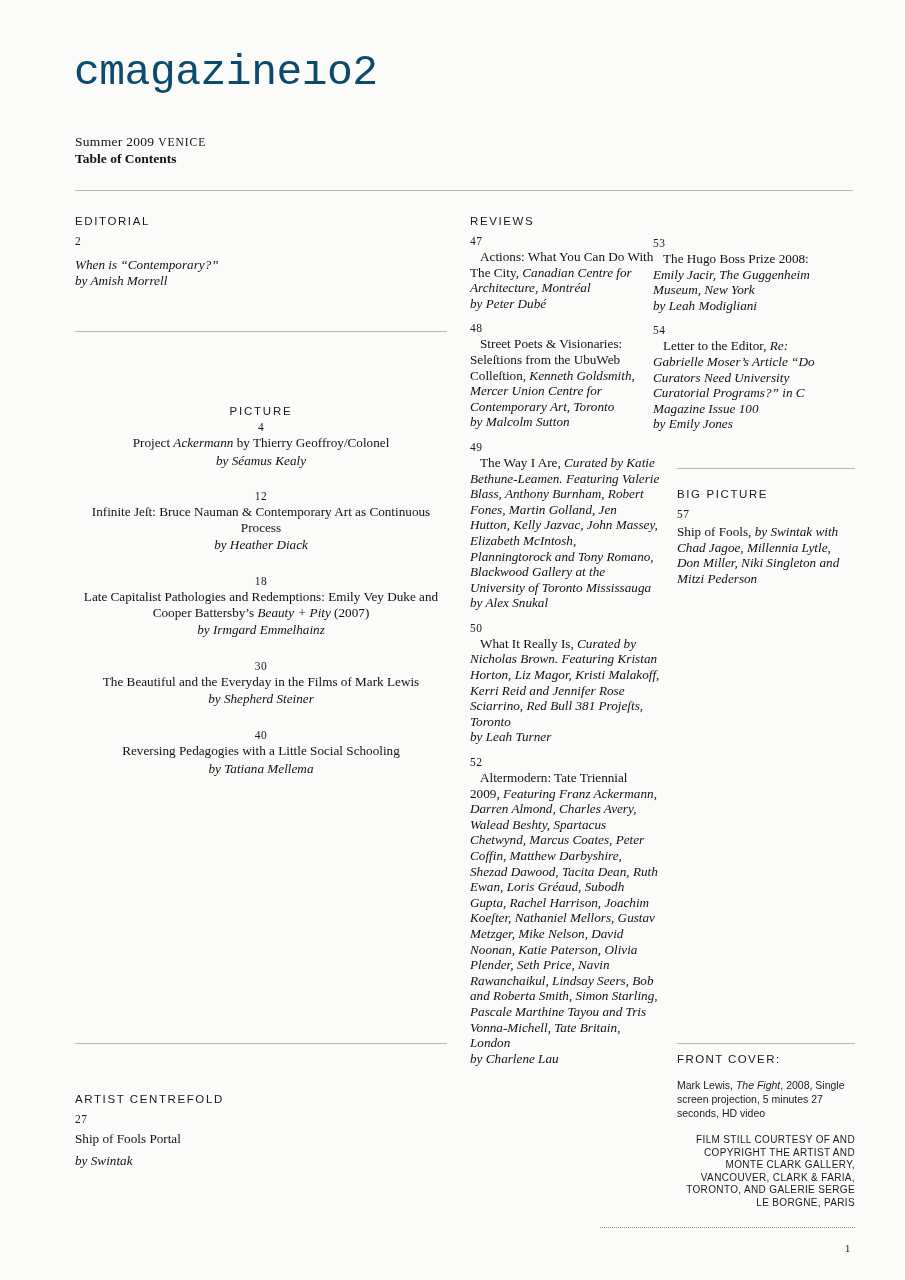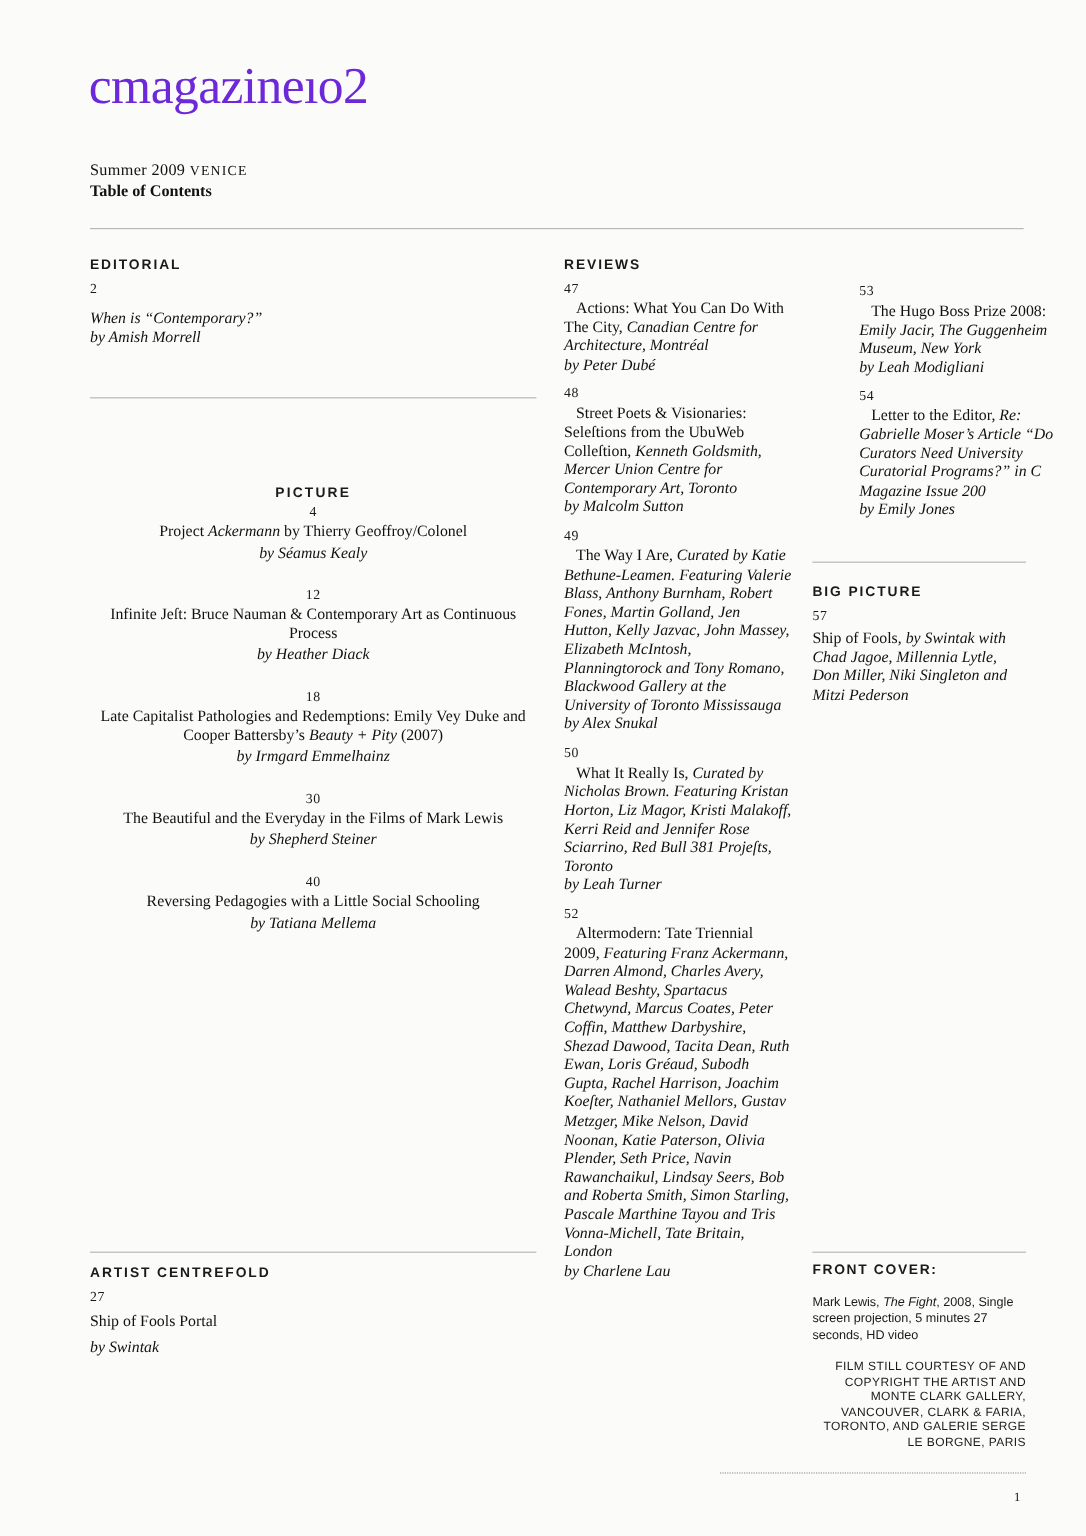--- a/index.html
+++ b/index.html
@@ -19,24 +19,24 @@
     position: absolute;
     left: 0; top: 0;
     width: 905px;
     height: 1280px;
     background: #fbfbfa;
   }
   .masthead {
     position: absolute;
     left: 74px;
     top: 48px;
-    font-family: Liberation Serif, serif;
+    font-family: Liberation Mono, monospace;
     font-size: 43px;
     letter-spacing: -0.5px;
-    color: #6d28d9;
+    color: #0c4a6e;
     text-align: center;
   }
   .issue-line {
     position: absolute;
     left: 75px;
     top: 134px;
     font-size: 13.5px;
     letter-spacing: 0.3px;
   }
   .issue-line .venice {
@@ -57,28 +57,28 @@
     width: 778px;
     height: 1px;
     background: #b9b9b4;
   }
   .col {
     position: absolute;
     top: 215px;
   }
   .col-left  { left: 75px;  width: 372px; }
   .col-mid   { left: 470px; width: 190px; }
-  .col-right { left: 716px; width: 178px; }
+  .col-right { left: 653px; width: 178px; }
 
   .sec-head {
     font-size: 11.5px;
     letter-spacing: 1.6px;
     color: #1a1a1a;
     font-family: "Liberation Sans", sans-serif;
-    font-weight: 700;
+    font-weight: 400;
   }
   .pg {
     font-size: 11.5px;
     color: #1a1a1a;
     font-family: "Liberation Serif", serif;
     letter-spacing: 0.5px;
     margin-top: 8px;
   }
   .entry {
     font-size: 13.2px;
@@ -115,21 +115,21 @@
     position: absolute;
     left: 75px;
     top: 1043px;
     width: 372px;
     height: 1px;
     background: #b9b9b4;
   }
   .centrefold {
     position: absolute;
     left: 75px;
-    top: 1055px;
+    top: 1093px;
     width: 372px;
   }
   .centrefold .sec-head { letter-spacing: 1.6px; }
 
   
   .reviews .rev-item { margin-bottom: 11px; }
   .reviews .rev-item .pg { margin-top: 0; margin-bottom: 2px; }
   .reviews .rev-item .entry { margin-top: 0; text-indent: 10px; }
 
   
@@ -297,21 +297,21 @@
   </div>
 
   <div class="col col-right right-top">
     <div style="height:22px"></div>
     <div class="rev-item">
       <div class="pg">53</div>
       <div class="entry">The Hugo Boss Prize 2008: <i>Emily Jacir, The Guggenheim Museum, New York</i><br><i>by Leah Modigliani</i></div>
     </div>
     <div class="rev-item">
       <div class="pg">54</div>
-      <div class="entry">Letter to the Editor, <i>Re: Gabrielle Moser’s Article “Do Curators Need University Curatorial Programs?” in C Magazine Issue 200</i><br><i>by Emily Jones</i></div>
+      <div class="entry">Letter to the Editor, <i>Re: Gabrielle Moser’s Article “Do Curators Need University Curatorial Programs?” in C Magazine Issue 100</i><br><i>by Emily Jones</i></div>
     </div>
   </div>
 
   <div class="rule-right-1"></div>
 
   <div class="bigpicture">
     <div class="sec-head">BIG PICTURE</div>
     <div class="pg">57</div>
     <div class="entry">Ship of Fools, <i>by Swintak with Chad Jagoe, Millennia Lytle, Don Miller, Niki Singleton and Mitzi Pederson</i></div>
   </div>

